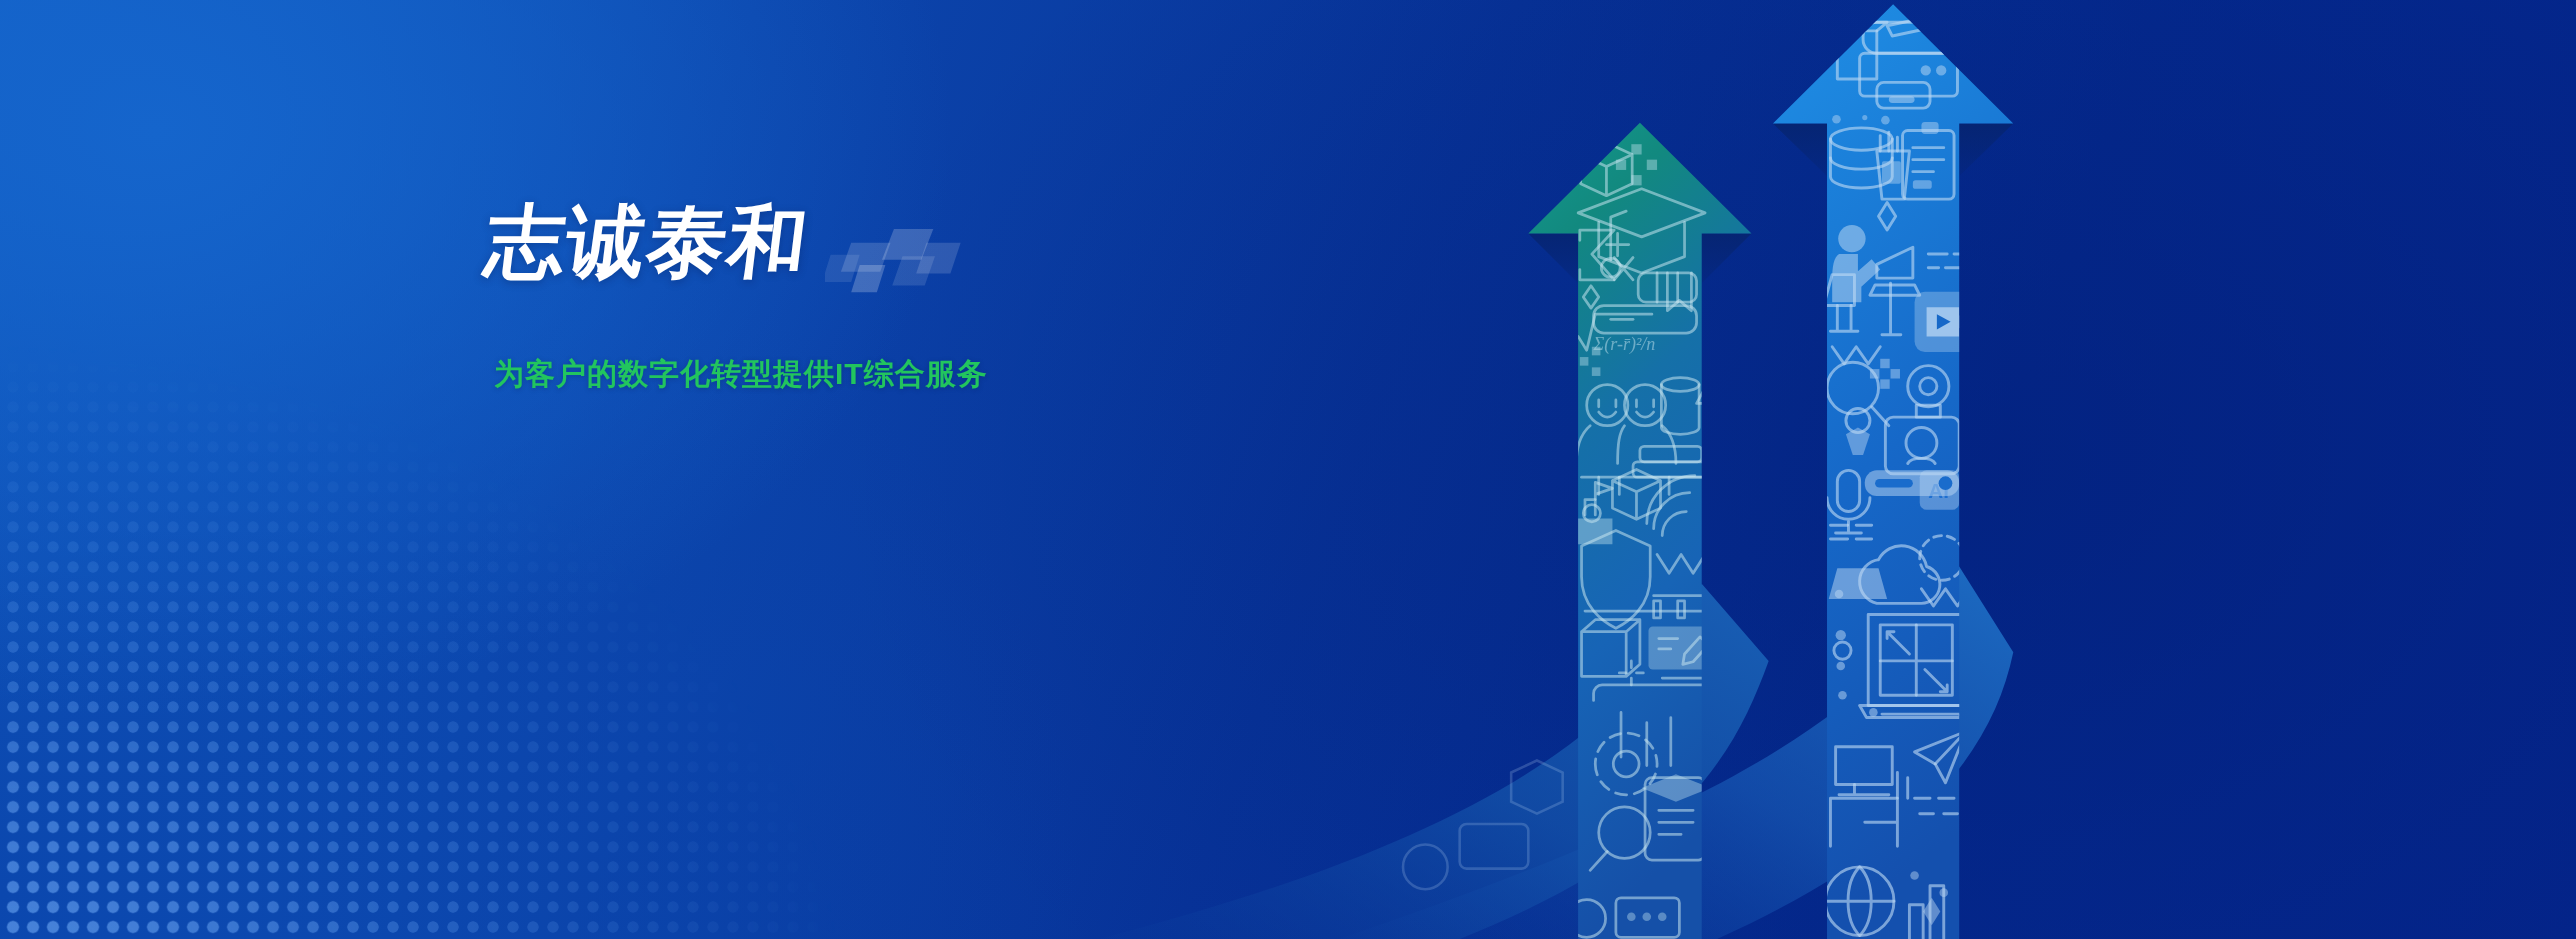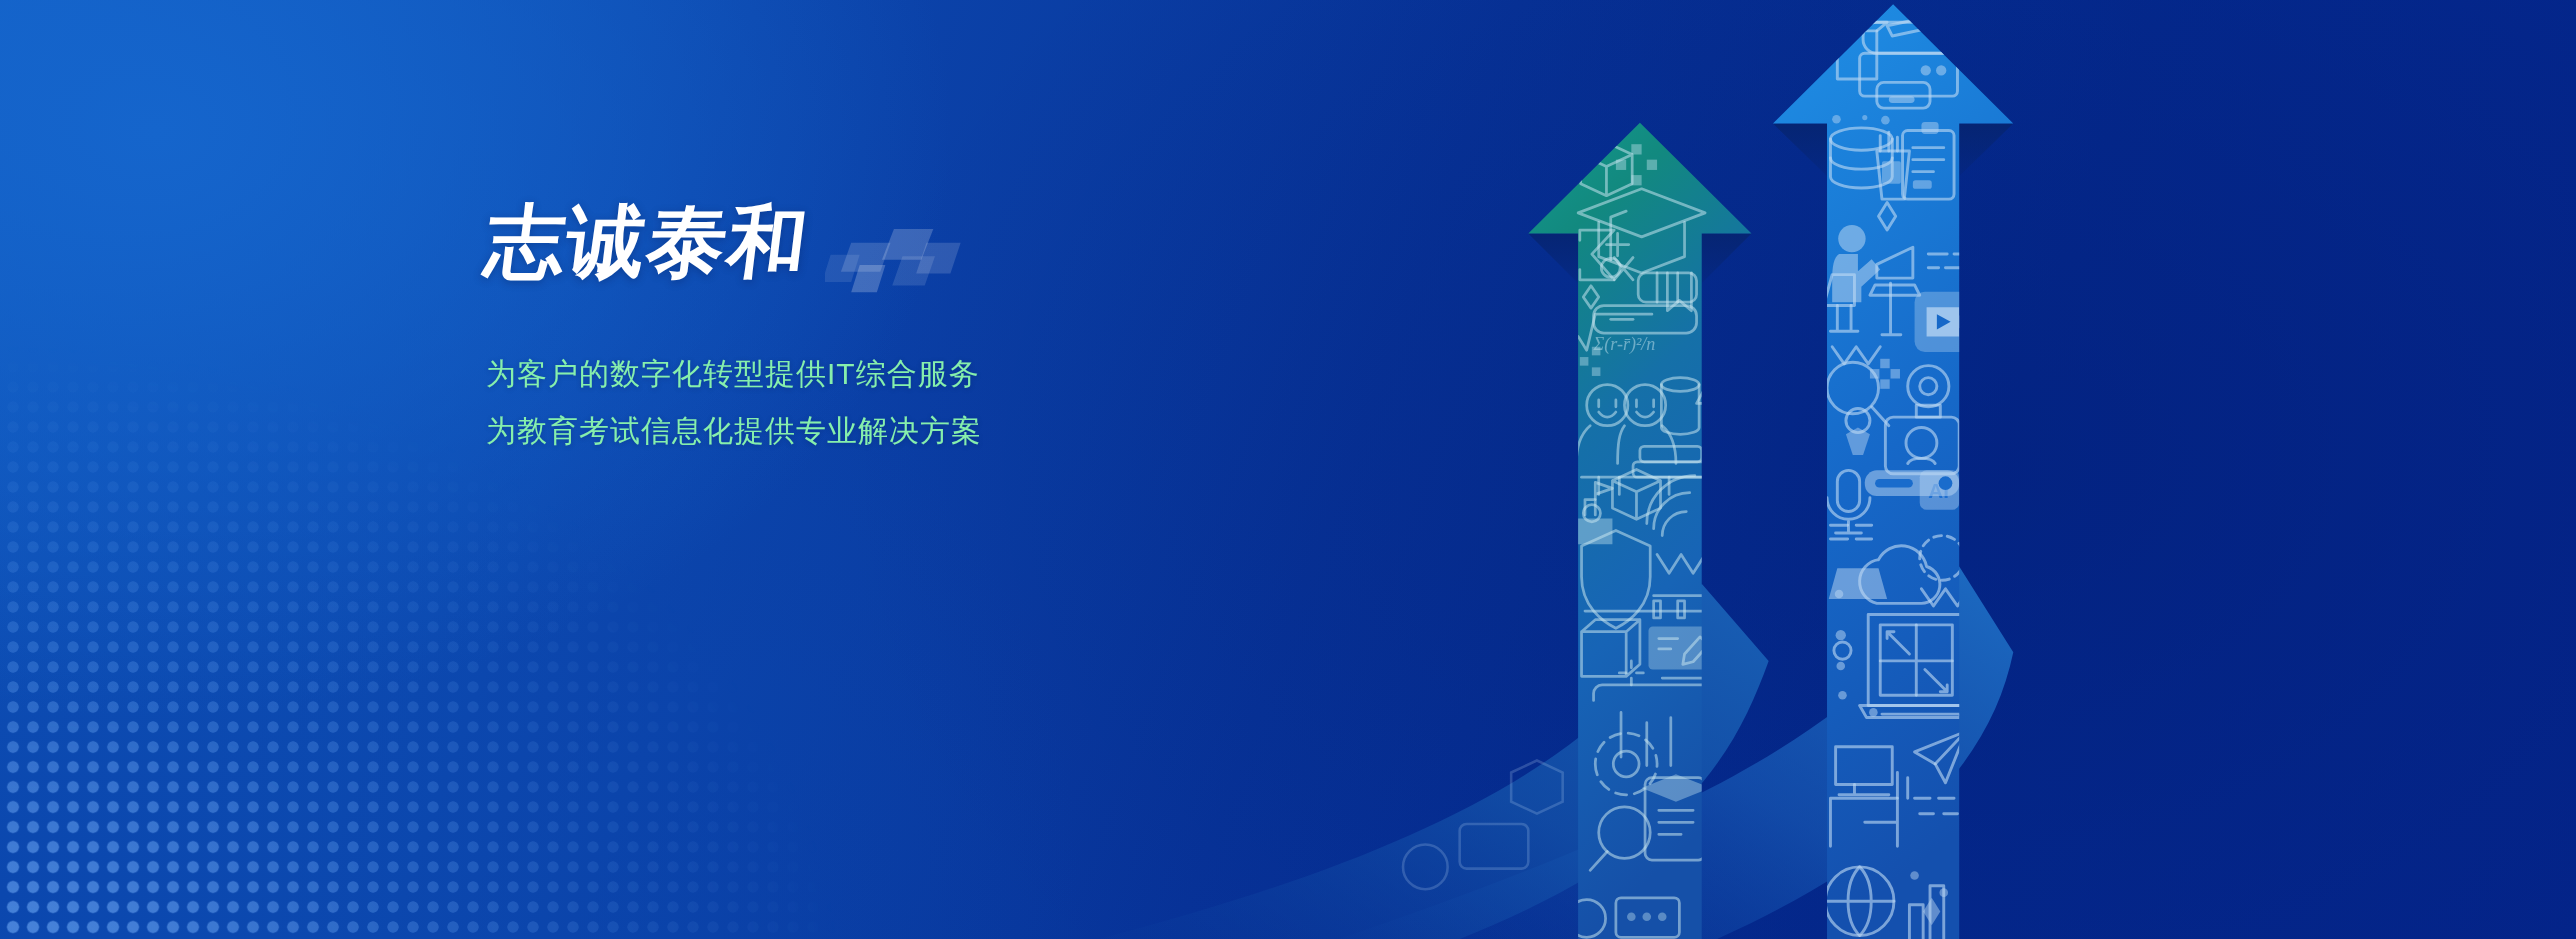--- a/index.html
+++ b/index.html
@@ -74,24 +74,24 @@
     text-shadow: 0 1.7px 8.6px rgba(0,20,70,0.30);
     white-space: nowrap;
   }
   .brand-mark {
     position: absolute;
     left: 339px; top: 15.5px;
     width: 155px; height: 77px;
   }
 
   .tagline {
-    margin: 0;
-    color: #86efac;
+    margin: 8px;
+    color: #22c55e;
     font-size: 30px;
-    font-weight: 400;
+    font-weight: 700;
     letter-spacing: 1px;
     line-height: 1;
     white-space: nowrap;
     text-shadow: 0 0.9px 5.2px rgba(0,20,70,0.28);
   }
   .tagline.l1 { margin-top: 55px; }
   .tagline.l2 { margin-top: 27px; }
 
   
   .arrows {
@@ -446,17 +446,16 @@
           <path d="M30,30 L76,30 L64,64 L18,64 Z" fill-opacity="0.16"></path>
           <path d="M40,56 L70,56 L60,88 L30,88 Z" fill-opacity="0.22"></path>
           <path d="M80,14 L126,14 L112,50 L66,50 Z" fill-opacity="0.20"></path>
           <path d="M118,30 L158,30 L146,66 L106,66 Z" fill-opacity="0.15"></path>
           <path d="M90,46 L128,46 L116,80 L78,80 Z" fill-opacity="0.12"></path>
         </g>
       </svg>
     </div>
 
     <p class="tagline l1">为客户的数字化转型提供IT综合服务</p>
-    <p class="tagline l2">为教育考试信息化提供专业解决方案</p>
   </div>
 
 </div>
 
 
 </body></html>

